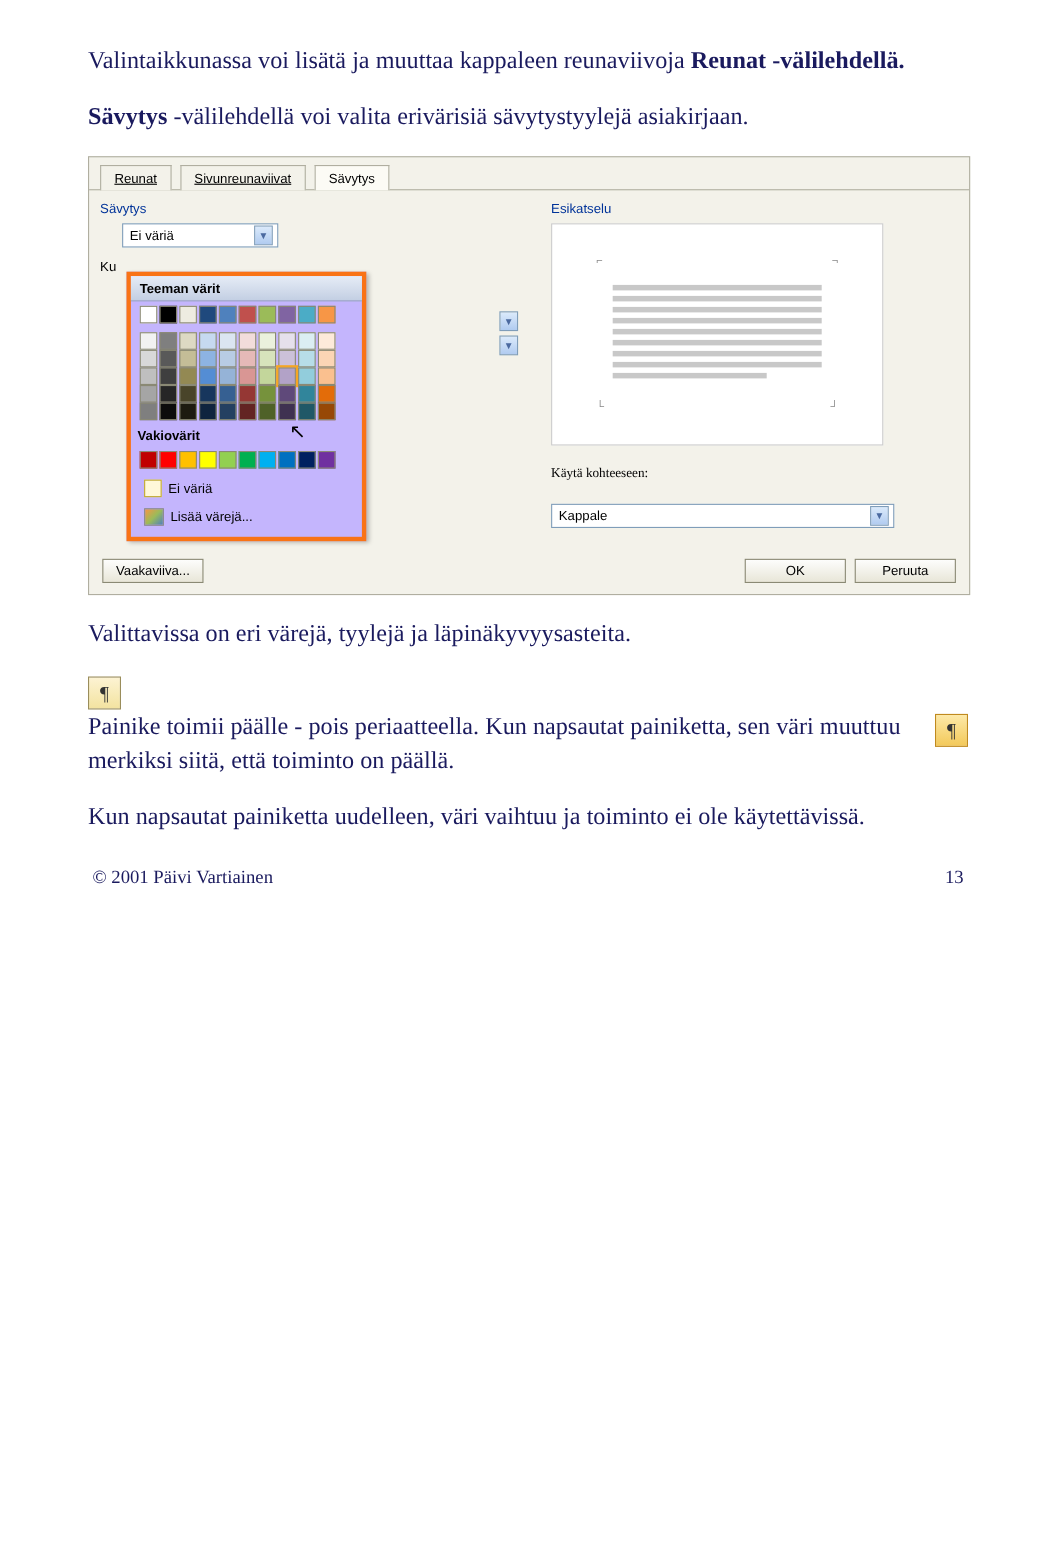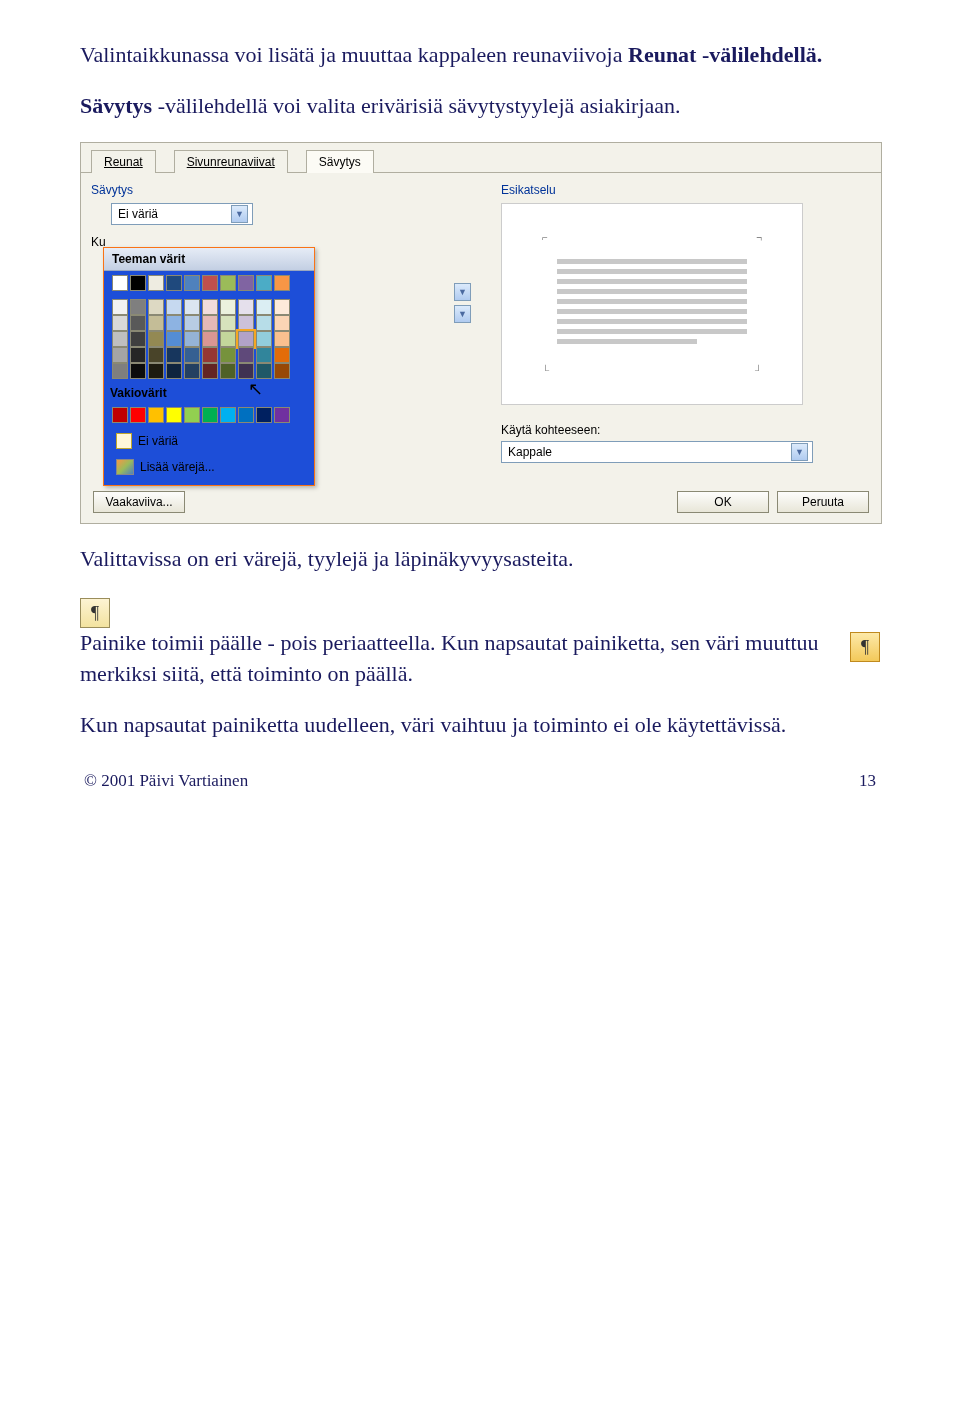--- a/index.html
+++ b/index.html
@@ -25,21 +25,21 @@
     border: 1px solid #b0aea0;
     font-family: Tahoma, Verdana, sans-serif;
     font-size: 12px;
     color: #000;
     position: relative;
     padding-bottom: 50px;
   }
   .tabs {
     display: flex;
     padding: 6px 10px 0 10px;
-    gap: 18px;
+    gap: 8px;
   }
   .tab {
     padding: 4px 12px;
     border: 1px solid #b0aea0;
     border-bottom: none;
     background: #f3f2ea;
     position: relative;
     top: 1px;
   }
   .tab.active {
@@ -83,24 +83,24 @@
     right: -10px;
     top: 100px;
     display: flex;
     flex-direction: column;
     gap: 4px;
   }
   .ku-label { margin-top: 10px; margin-bottom: 20px; }
   .color-popup {
     position: absolute;
     top: 64px;
-    left: 12px;
+    left: 24px;
     width: 210px;
-    background: #1d4ed8;
-    border: 1px solid #f97316;
+    background: #c4b5fd;
+    border: 4px solid #f97316;
     box-shadow: 2px 2px 4px rgba(0,0,0,0.25);
     padding-bottom: 4px;
     z-index: 5;
   }
   .popup-header {
     background: linear-gradient(#e6ecf6, #c3cfe3);
     border-bottom: 1px solid #9aa7bf;
     font-weight: bold;
     padding: 4px 8px;
   }
@@ -386,21 +386,21 @@
               <div class="pline"></div>
               <div class="pline"></div>
             <div class="pline"></div>
               <div class="pline"></div>
               <div class="pline"></div>
             <div class="pline"></div>
               <div class="pline"></div>
               <div class="pline short"></div>
           </div>
         </div>
-        <div style="margin-bottom:4px;">Käytä kohteeseen:</div>
+        <div style="margin-bottom:20px;font-family:Liberation Serif, serif;">Käytä kohteeseen:</div>
         <div class="wide-combo">
           <span>Kappale</span>
           <div class="combo-btn">
               <span class="chev">▼</span>
             </div>
         </div>
       </div>
     </div>
 
     <div class="btn hline-btn"><span>Vaakaviiva...</span></div>

